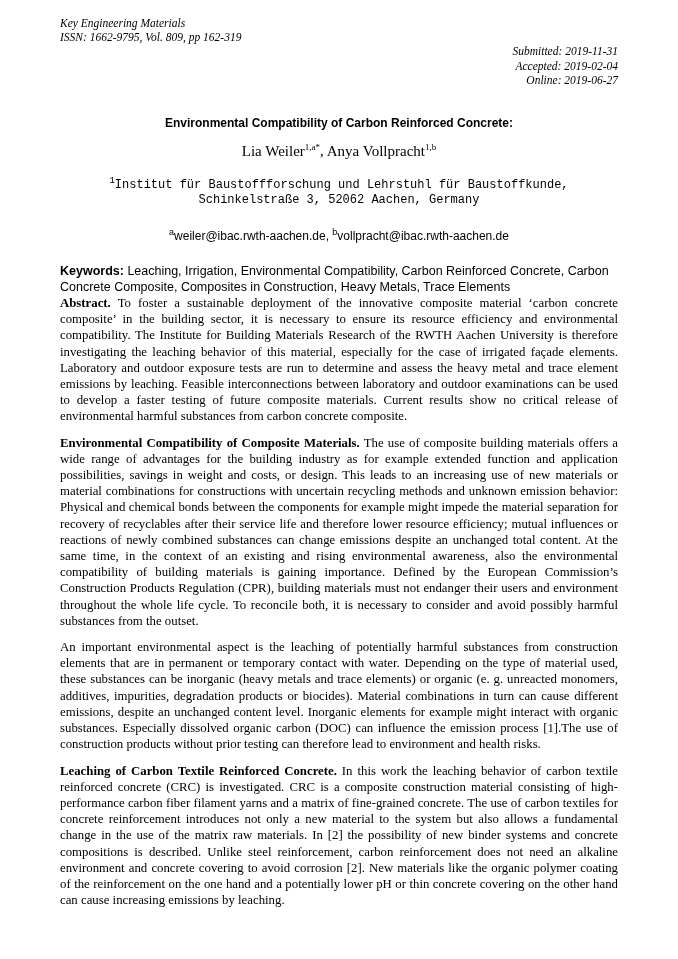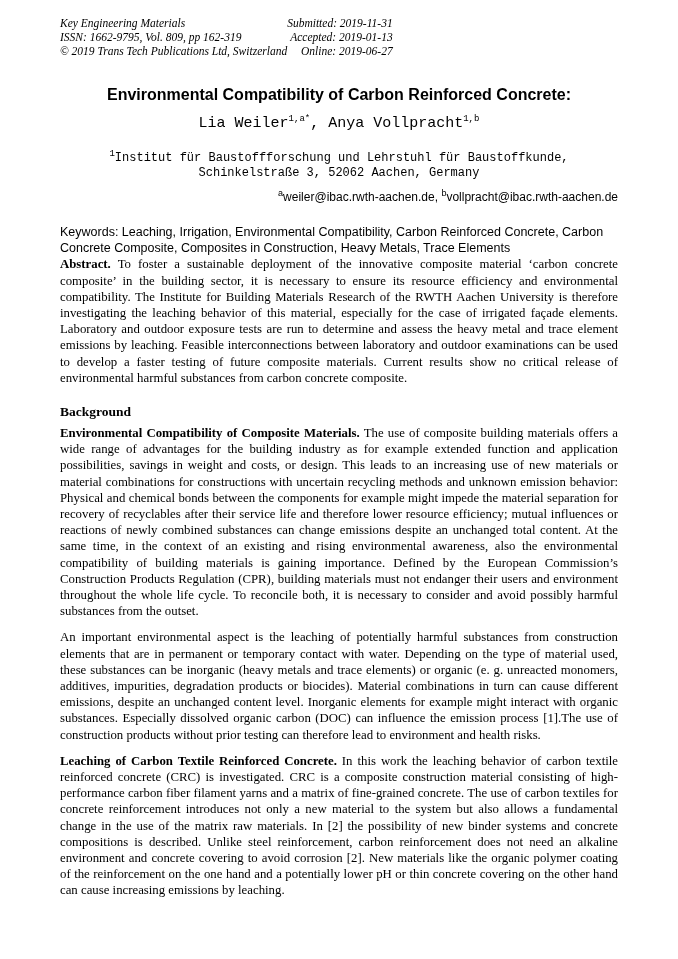--- a/index.html
+++ b/index.html
@@ -14,69 +14,71 @@
     box-sizing: border-box;
     background: #ffffff;
     color: #000000;
     padding: 16px 60px 0 60px;
     overflow: hidden;
     font-family: "Liberation Serif", serif;
   }
   
   .meta {
     display: flex;
+    justify-content: space-between;
     font-style: italic;
     font-size: 11.5px;
     line-height: 14.2px;
     font-family: "Liberation Serif", serif;
+    flex-direction: column;
   }
   .meta-right { text-align: right; }
   
   .title {
     margin-top: 26px;
     text-align: center;
     font-family: "Liberation Sans", sans-serif;
     font-weight: bold;
-    font-size: 16px;
+    font-size: 12px;
     line-height: 20px;
   }
   .title span { display: block; }
   .authors {
     margin-top: 9px;
     text-align: center;
-    font-family: Liberation Mono, monospace;
+    font-family: Liberation Serif, serif;
     font-size: 15px;
     line-height: 18px;
   }
   .authors sup, .affiliation sup, .emails sup {
     font-size: 9px;
     line-height: 0;
   }
   .affiliation {
     margin-top: 18px;
     text-align: center;
     font-family: Liberation Mono, monospace;
     font-size: 12px;
     line-height: 15px;
   }
   .emails {
-    margin-top: 9px;
-    text-align: right;
+    margin-top: 21px;
+    text-align: center;
     font-family: "Liberation Sans", sans-serif;
     font-size: 12px;
     line-height: 15px;
   }
   .keywords {
     margin: 19px 0 0 0;
     font-family: "Liberation Sans", sans-serif;
     font-size: 12.5px;
     line-height: 16px;
     text-align: left;
   }
-  .keywords b { font-weight: normal; }
+  .keywords b { font-weight: bold; }
   .body-par {
     margin: 0 0 10px 0;
     font-family: "Liberation Serif", serif;
     font-size: 12.8px;
     line-height: 16.2px;
     text-align: justify;
   }
   .abstract { }
   .runin { font-weight: bold; }
   .section-heading {
@@ -89,25 +91,24 @@
 </style>
 </head>
 <body>
 
 <div class="page">
 
   <header class="meta">
     <div class="meta-left">
       <div>Key Engineering Materials</div>
       <div>ISSN: 1662-9795, Vol. 809, pp 162-319</div>
-      <div>© 2019 Trans Tech Publications Ltd, Switzerland</div>
     </div>
     <div class="meta-right">
       <div>Submitted: 2019-11-31</div>
-      <div>Accepted: 2019-01-13</div>
+      <div>Accepted: 2019-02-04</div>
       <div>Online: 2019-06-27</div>
     </div>
   </header>
 
   <h1 class="title">
     <span>Environmental Compatibility of Carbon Reinforced Concrete:</span>
   </h1>
 
   <div class="authors">
     <span>Lia Weiler</span><sup>1,a*</sup><span>, Anya Vollpracht</span><sup>1,b</sup>
@@ -122,21 +123,20 @@
   </div>
 
   <p class="keywords">
     <b>Keywords:</b><span> Leaching, Irrigation, Environmental Compatibility, Carbon Reinforced Concrete, Carbon Concrete Composite, Composites in Construction, Heavy Metals, Trace Elements</span>
   </p>
 
   <p class="body-par abstract">
     <b class="runin">Abstract.</b><span> To foster a sustainable deployment of the innovative composite material ‘carbon concrete composite’ in the building sector, it is necessary to ensure its resource efficiency and environmental compatibility. The Institute for Building Materials Research of the RWTH Aachen University is therefore investigating the leaching behavior of this material, especially for the case of irrigated façade elements. Laboratory and outdoor exposure tests are run to determine and assess the heavy metal and trace element emissions by leaching. Feasible interconnections between laboratory and outdoor examinations can be used to develop a faster testing of future composite materials. Current results show no critical release of environmental harmful substances from carbon concrete composite.</span>
   </p>
 
-  <h2 class="section-heading">Background</h2>
 
   <p class="body-par">
     <b class="runin">Environmental Compatibility of Composite Materials.</b><span> The use of composite building materials offers a wide range of advantages for the building industry as for example extended function and application possibilities, savings in weight and costs, or design. This leads to an increasing use of new materials or material combinations for constructions with uncertain recycling methods and unknown emission behavior: Physical and chemical bonds between the components for example might impede the material separation for recovery of recyclables after their service life and therefore lower resource efficiency; mutual influences or reactions of newly combined substances can change emissions despite an unchanged total content. At the same time, in the context of an existing and rising environmental awareness, also the environmental compatibility of building materials is gaining importance. Defined by the European Commission’s Construction Products Regulation (CPR), building materials must not endanger their users and environment throughout the whole life cycle. To reconcile both, it is necessary to consider and avoid possibly harmful substances from the outset.</span>
   </p>
 
   <p class="body-par">
     <span>An important environmental aspect is the leaching of potentially harmful substances from construction elements that are in permanent or temporary contact with water. Depending on the type of material used, these substances can be inorganic (heavy metals and trace elements) or organic (e. g. unreacted monomers, additives, impurities, degradation products or biocides). Material combinations in turn can cause different emissions, despite an unchanged content level. Inorganic elements for example might interact with organic substances. Especially dissolved organic carbon (DOC) can influence the emission process [1].The use of construction products without prior testing can therefore lead to environment and health risks.</span>
   </p>
 
   <p class="body-par">

